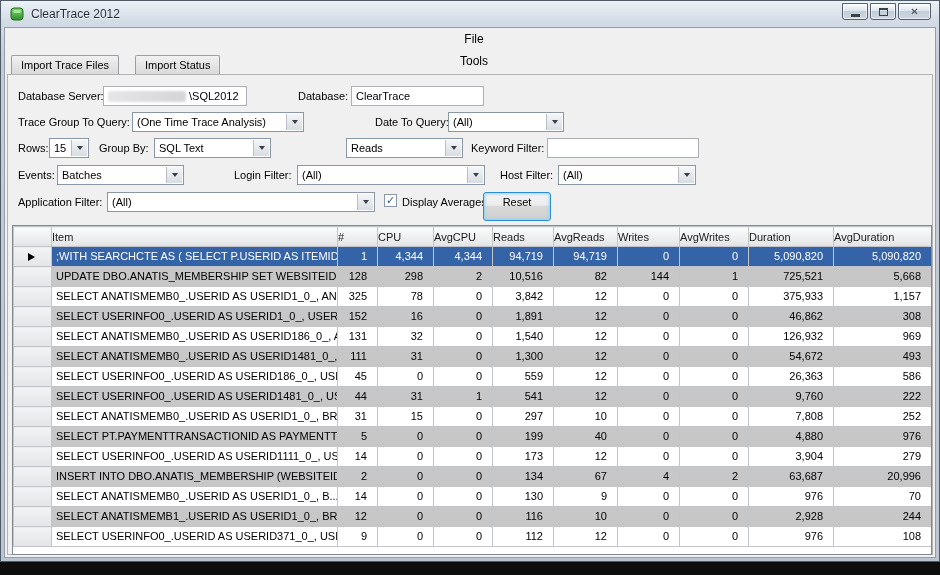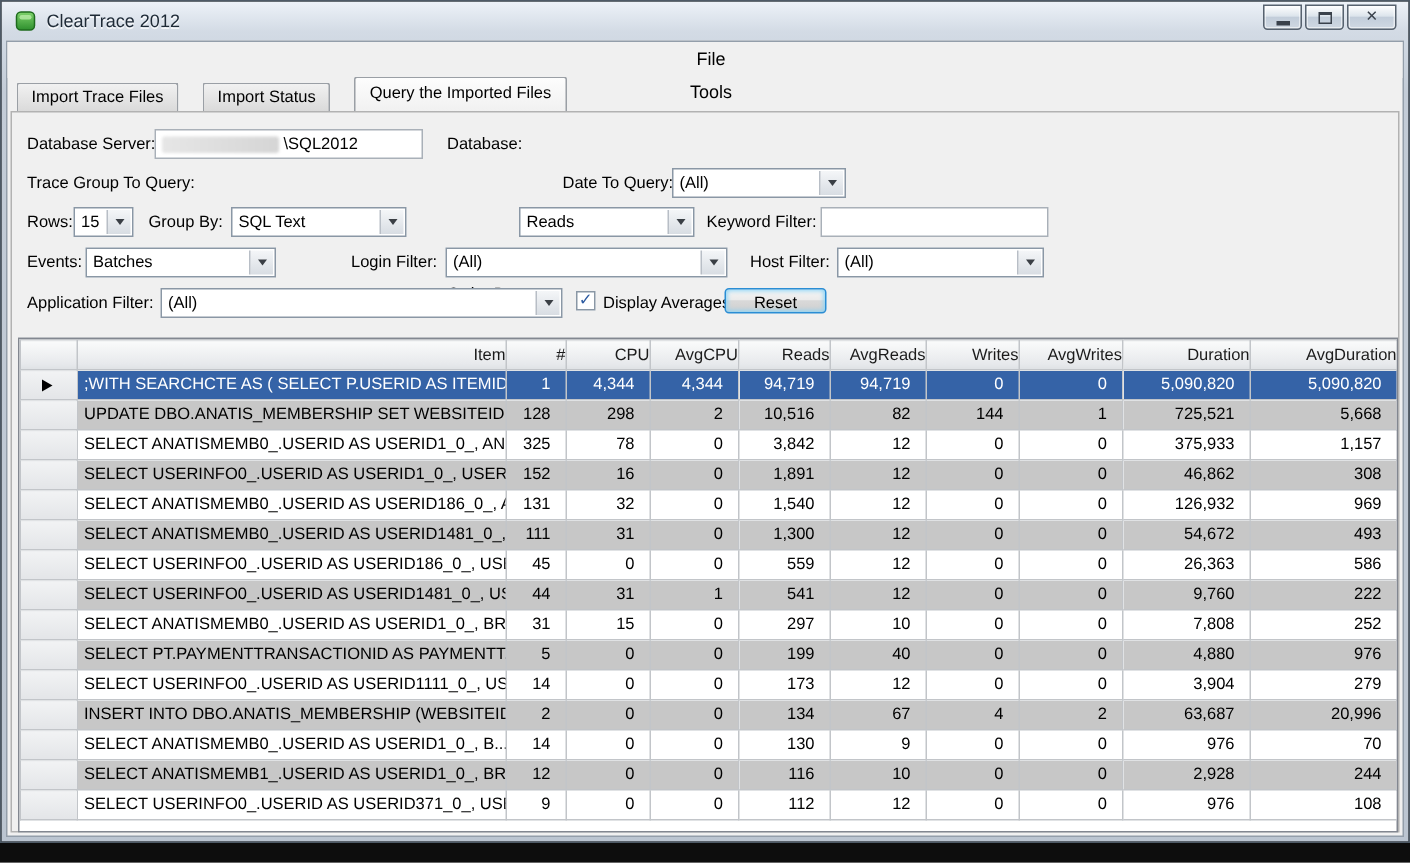--- a/index.html
+++ b/index.html
@@ -72,34 +72,34 @@
     background: linear-gradient(180deg, #F4F6F8, #D8DDE3);
     border-left: 1px solid #B8BEC6; display: flex; align-items: center; justify-content: center;
   }
   .tri { width: 0; height: 0; border-left: 3.5px solid transparent; border-right: 3.5px solid transparent; border-top: 4px solid #3A3F45; }
   .checkbox {
     position: absolute; width: 13px; height: 13px; background: #fff; border: 1px solid #8A97A5;
     display: flex; align-items: center; justify-content: center;
   }
   .checkbox .check { font-size: 11px; line-height: 11px; font-weight: bold; color: #2C5AA0; margin-top: -1px; }
   .btn7 {
-    position: absolute; height: 17px; border: 1px solid #8E8E8E; border-radius: 3px; font-size: 11px;
+    position: absolute; height: 29px; border: 1px solid #8E8E8E; border-radius: 3px; font-size: 11px;
     text-align: center; line-height: 19px;
     background: linear-gradient(180deg, #F5F5F5 0%, #EBEBEB 45%, #D9D9D9 50%, #CFCFCF 100%);
   }
   .btn7.focused { border-color: #2A8DD4; box-shadow: inset 0 0 3px 1px #8FD5F6; }
 
   
   .grid {
     position: absolute; left: 4px; top: 150px; width: 920px; height: 330px;
     background: #fff; border: 1px solid #828790; overflow: hidden;
   }
   table { border-collapse: collapse; table-layout: fixed; width: 918px; }
   th, td { border: 1px solid #C2C5C9; font-weight: normal; font-size: 11px; overflow: hidden; white-space: nowrap; }
-  thead th { height: 20px; background: linear-gradient(180deg, #FAFBFB, #E7E9EC 80%, #DEE1E4); color: #1b1b1b; text-align: right; }
+  thead th { height: 20px; background: linear-gradient(180deg, #FAFBFB, #E7E9EC 80%, #DEE1E4); color: #1b1b1b; text-align: left; }
   tbody td { height: 20px; line-height: 19px; background: #fff; }
   td.rowhead { background: linear-gradient(180deg, #F2F3F4, #E3E5E8); position: relative; }
   th.corner { background: linear-gradient(180deg, #FAFBFB, #E7E9EC 80%, #DEE1E4); }
   td.c-item { text-align: left; padding: 0 4px; }
   td.c-num { text-align: right; padding: 0 10px 0 2px; }
   tr.alt td.c-item, tr.alt td.c-num { background: #C7C7C7; }
   tr.selected td.c-item, tr.selected td.c-num { background: #3563A7; color: #fff; }
   .arrow {
     position: absolute; left: 14px; top: 6px; width: 0; height: 0;
     border-left: 7px solid #000; border-top: 4px solid transparent; border-bottom: 4px solid transparent;
@@ -140,33 +140,41 @@
 
   <div class="client">
     <div class="menubar">
         <div class="menu-item">File</div>
         <div class="menu-item">Tools</div>
         <div class="menu-item">Help</div>
       </div>
     <div class="tabstrip">
         <div class="tab">Import Trace Files</div>
         <div class="tab">Import Status</div>
-        <div class="tab active">Query the Imported Files</div>
       </div>
 
     <div class="tabpage">
 
       <span class="lbl" style="left:10px; top:14px;">Database Server:</span>
-      <div class="textbox" style="left:95px; top:11px; width:179px;">
+      <div class="textbox" style="left:95px; top:11px; width:144px;">
         <span class="redact"></span>
         <span>\SQL2012</span>
       </div>
       <span class="lbl" style="left:290px; top:14px;">Database:</span>
+      <div class="textbox" style="left:343px; top:11px; width:133px;">
+        <span>ClearTrace</span>
+      </div>
 
       <span class="lbl" style="left:10px; top:40px;">Trace Group To Query:</span>
+      <div class="combo" style="left:124px; top:37px; width:172px;">
+        <span class="val">(One Time Trace Analysis)</span>
+        <span class="dbtn">
+            <span class="tri"></span>
+          </span>
+      </div>
       <span class="lbl" style="left:367px; top:40px;">Date To Query:</span>
       <div class="combo" style="left:440px; top:37px; width:116px;">
         <span class="val">(All)</span>
         <span class="dbtn">
             <span class="tri"></span>
           </span>
       </div>
 
       <span class="lbl" style="left:10px; top:66px;">Rows:</span>
       <div class="combo" style="left:41px; top:63px; width:40px;">

